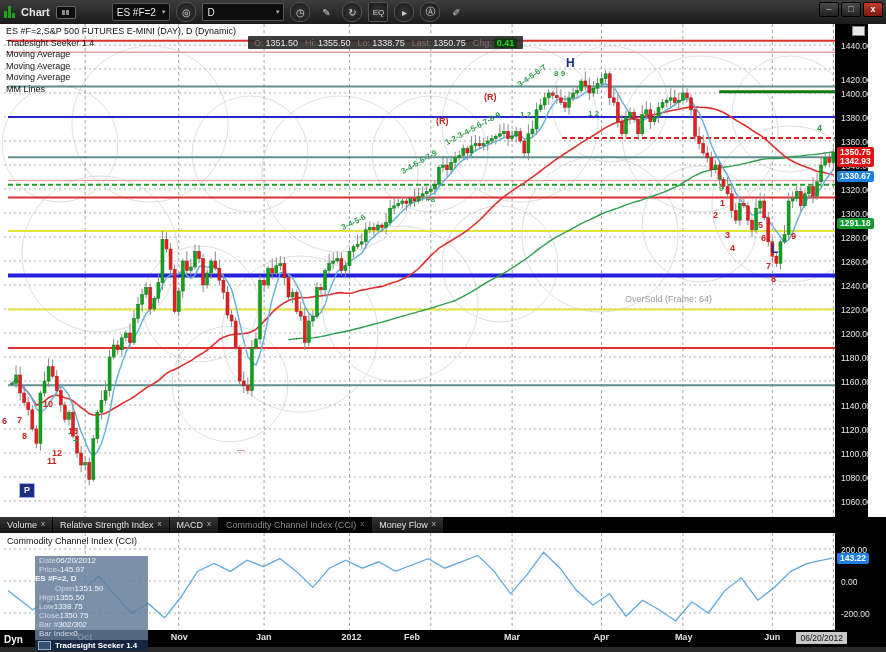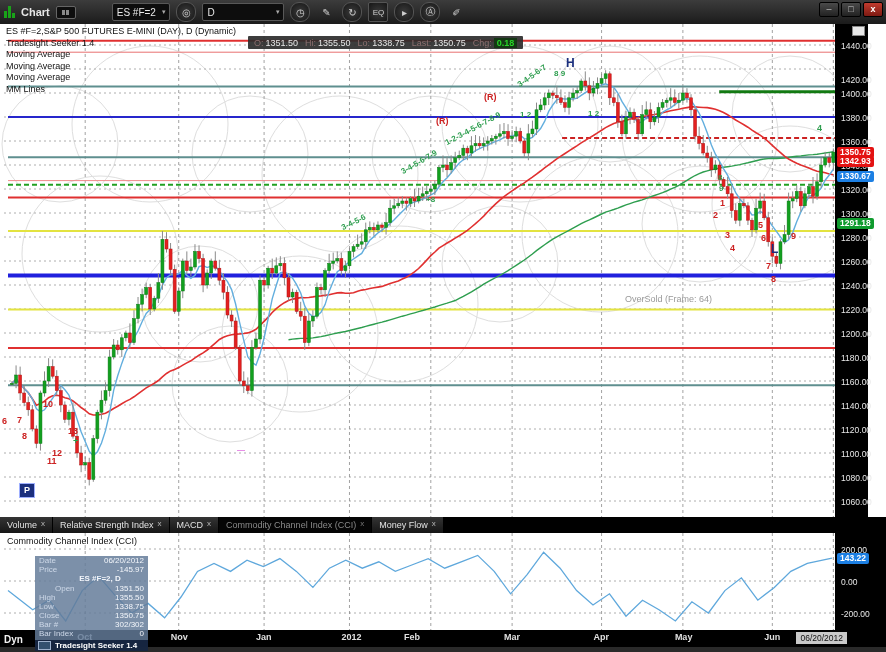--- a/index.html
+++ b/index.html
@@ -55,22 +55,22 @@
   
   .timebar{position:absolute;left:0;top:630px;width:886px;height:16px;background:#000;}
   .timebar .mo{position:absolute;top:2px;color:#e0e0e0;font-size:9px;font-weight:bold;}
   .date-badge{position:absolute;right:39px;top:2px;background:#c9c9c9;color:#111;font-size:8.5px;
     padding:0 4px;line-height:12px;}
   .statusbar{position:absolute;left:0;top:646px;width:886px;height:6px;background:#2a2a2a;border-top:1px solid #000;}
   .dyn{position:absolute;left:4px;top:634px;color:#f2f2f2;font-size:10px;font-weight:bold;z-index:30;}
   
   .tooltip{position:absolute;left:35px;top:556px;width:113px;height:95px;z-index:25;
     background:rgba(99,123,153,.84);color:#e9eef6;font-size:8px;display:flex;flex-direction:column;}
-  .tt-row{display:flex;justify-content:space-between;padding:0 4px;line-height:9px;}
-  .tt-title{text-align:center;font-weight:bold;line-height:10px;color:#f2f5fa;padding-left:17px;}
+  .tt-row{display:flex;justify-content:flex-start;padding:0 4px;line-height:9px;}
+  .tt-title{text-align:left;font-weight:bold;line-height:10px;color:#f2f5fa;}
   .tt-footer{margin-top:auto;background:rgba(16,30,56,.9);display:flex;align-items:center;gap:4px;
     padding:1px 3px;font-weight:bold;font-size:8px;color:#fff;}
   .tt-ico{width:11px;height:7px;border:1px solid #9db0cc;background:#33506f;}
   svg{position:absolute;left:0;top:0;}
 </style>
 </head>
 <body>
 
 <div class="app">
 
@@ -595,21 +595,21 @@
     <div class="ohlc">
       <span class="lb">O:</span>
         <span class="vl" style="margin-left:-5px">1351.50</span>
       <span class="lb">Hi:</span>
         <span class="vl" style="margin-left:-5px">1355.50</span>
       <span class="lb">Lo:</span>
         <span class="vl" style="margin-left:-5px">1338.75</span>
       <span class="lb">Last:</span>
         <span class="vl" style="margin-left:-5px">1350.75</span>
       <span class="lb">Chg:</span>
-        <span class="chg" style="margin-left:-5px">0.18</span>
+        <span class="chg" style="margin-left:-5px">0.41</span>
     </div>
     <div id="anno-layer">
         <div class="anno" style="left: 566px; top: 32px; color: rgb(27, 47, 126); font-size: 12px; transform: none;">H</div>
         <div class="anno" style="left: 771px; top: 218px; color: rgb(27, 47, 126); font-size: 12px; transform: none;">L</div>
         <div class="anno" style="left: 484px; top: 68px; color: rgb(204, 34, 34); font-size: 9px; transform: none;">(R)</div>
         <div class="anno" style="left: 436px; top: 92px; color: rgb(204, 34, 34); font-size: 9px; transform: none;">(R)</div>
         <div class="anno" style="left: 521px; top: 56px; color: rgb(46, 158, 79); font-size: 8px; transform: rotate(-35deg);">3-4-5-6-7</div>
         <div class="anno" style="left: 554px; top: 45px; color: rgb(46, 158, 79); font-size: 8px; transform: none;">8 9</div>
         <div class="anno" style="left: 520px; top: 86px; color: rgb(46, 158, 79); font-size: 8px; transform: none;">1 2</div>
         <div class="anno" style="left: 448px; top: 114px; color: rgb(46, 158, 79); font-size: 8px; transform: rotate(-28deg);">1-2-3-4-5-6-7-8-9</div>

